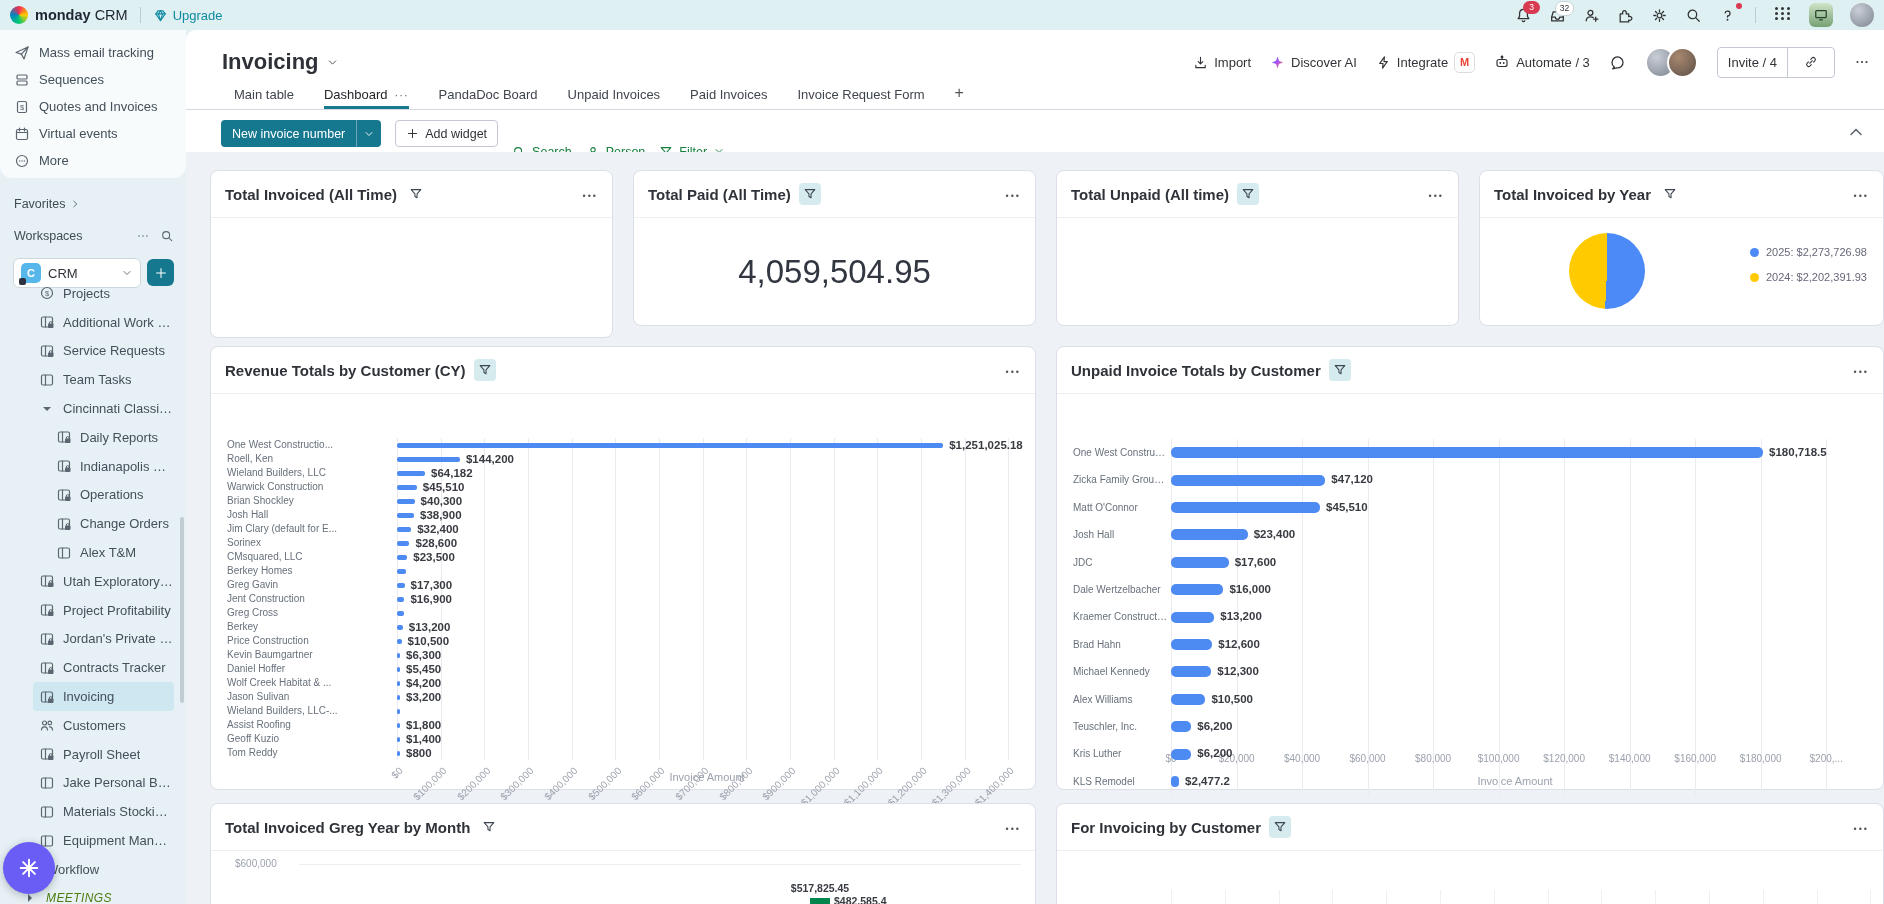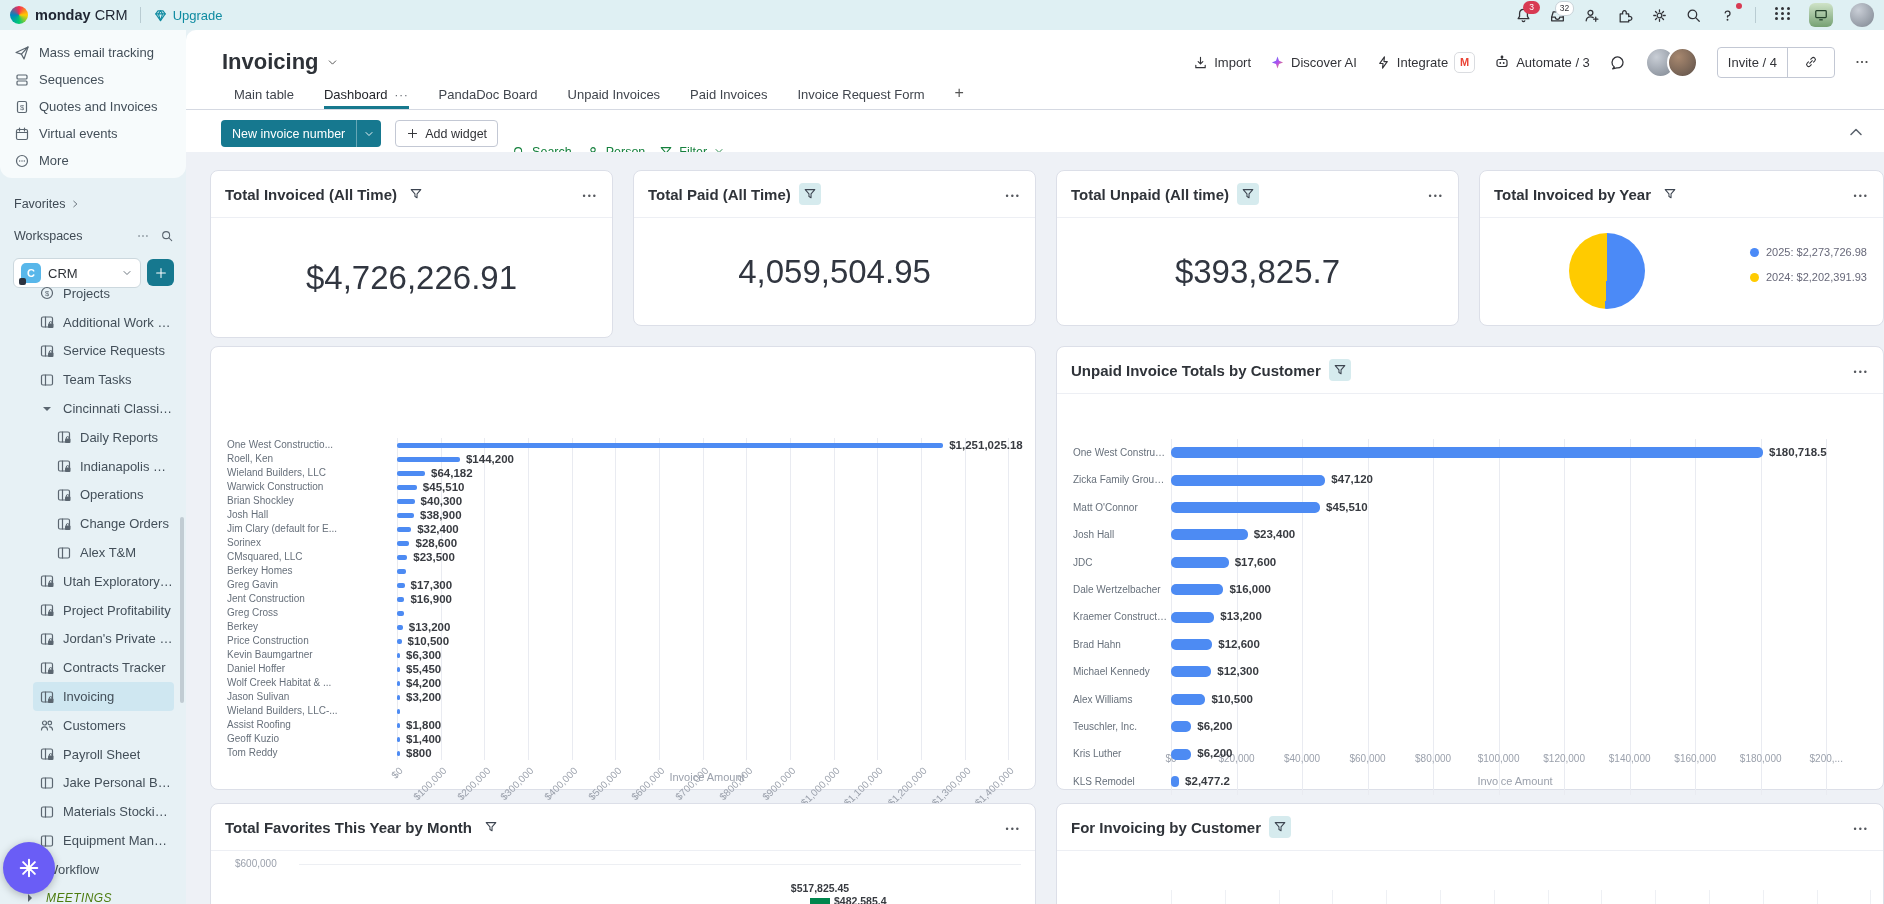--- a/index.html
+++ b/index.html
@@ -694,21 +694,20 @@
     <div class="card" style="left:24px;top:18px;width:403px;height:168px;">
       <div class="card-h">
         <span class="card-title">Total Invoiced (All Time)</span>
         <span class="fnl ic">
             <svg width="14" height="14" viewBox="0 0 16 16">
               <path d="M2.5 3h11l-4.3 4.8v4.4l-2.4-1.3V7.8L2.5 3z"></path>
             </svg>
           </span>
         <span class="card-menu"></span>
       </div>
-      <div class="stat-body">$4,726,226.91</div>
     </div>
 
     <div class="card" style="left:447px;top:18px;width:403px;height:156px;">
       <div class="card-h">
         <span class="card-title">Total Paid (All Time)</span>
         <span class="fnl ic hl">
             <svg width="14" height="14" viewBox="0 0 16 16">
               <path d="M2.5 3h11l-4.3 4.8v4.4l-2.4-1.3V7.8L2.5 3z"></path>
             </svg>
           </span>
@@ -720,21 +719,20 @@
     <div class="card" style="left:870px;top:18px;width:403px;height:156px;">
       <div class="card-h">
         <span class="card-title">Total Unpaid (All time)</span>
         <span class="fnl ic hl">
             <svg width="14" height="14" viewBox="0 0 16 16">
               <path d="M2.5 3h11l-4.3 4.8v4.4l-2.4-1.3V7.8L2.5 3z"></path>
             </svg>
           </span>
         <span class="card-menu"></span>
       </div>
-      <div class="stat-body">$393,825.7</div>
     </div>
 
     <div class="card" style="left:1293px;top:18px;width:405px;height:156px;">
       <div class="card-h">
         <span class="card-title">Total Invoiced by Year</span>
         <span class="fnl ic">
             <svg width="14" height="14" viewBox="0 0 16 16">
               <path d="M2.5 3h11l-4.3 4.8v4.4l-2.4-1.3V7.8L2.5 3z"></path>
             </svg>
           </span>
@@ -749,20 +747,29 @@
             </span>
           <span class="leg-row">
               <span class="leg-dot" id="dot1" style="background: rgb(255, 203, 0);"></span>
               <span>2024: $2,202,391.93</span>
             </span>
         </div>
       </div>
     </div>
 
     <div class="card" style="left:24px;top:194px;width:826px;height:444px;">
+      <div class="card-h">
+        <span class="card-title">Revenue Totals by Customer (CY)</span>
+        <span class="fnl ic hl">
+            <svg width="14" height="14" viewBox="0 0 16 16">
+              <path d="M2.5 3h11l-4.3 4.8v4.4l-2.4-1.3V7.8L2.5 3z"></path>
+            </svg>
+          </span>
+        <span class="card-menu"></span>
+      </div>
       <div class="chart" id="chartA">
         <span class="xlabel" style="left:496px;top:378px;">Invoice Amount</span>
       <div class="vgrid" style="left: 186px; top: 45px; height: 322px;"></div>
           <div class="tickA" style="left: 186px; top: 372px;">
             <span>$0</span>
           </div>
           <div class="vgrid" style="left: 229.662px; top: 45px; height: 322px;"></div>
           <div class="tickA" style="left: 229.662px; top: 372px;">
             <span>$100,000</span>
           </div>
@@ -958,21 +965,21 @@
           <div class="hb" style="left: 114px; top: 355.6px; width: 20.3124px; height: 11px; border-radius: 5px; background: rgb(77, 139, 243);"></div>
           <div class="val" style="left: 140.312px; top: 347.4px; line-height: 27.4px;">$6,200</div>
           <div class="cat" style="left: 16px; top: 374.8px; width: 94px; line-height: 27.4px;">KLS Remodel</div>
           <div class="hb" style="left: 114px; top: 383px; width: 8.11578px; height: 11px; border-radius: 5px; background: rgb(77, 139, 243);"></div>
           <div class="val" style="left: 128.116px; top: 374.8px; line-height: 27.4px;">$2,477.2</div>
         </div>
     </div>
 
     <div class="card" style="left:24px;top:651px;width:826px;height:300px;">
       <div class="card-h">
-        <span class="card-title">Total Favorites This Year by Month</span>
+        <span class="card-title">Total Invoiced Greg Year by Month</span>
         <span class="fnl ic">
             <svg width="14" height="14" viewBox="0 0 16 16">
               <path d="M2.5 3h11l-4.3 4.8v4.4l-2.4-1.3V7.8L2.5 3z"></path>
             </svg>
           </span>
         <span class="card-menu"></span>
       </div>
       <div class="chart">
         <span class="mtick">$600,000</span>
         <span class="mgrid"></span>

